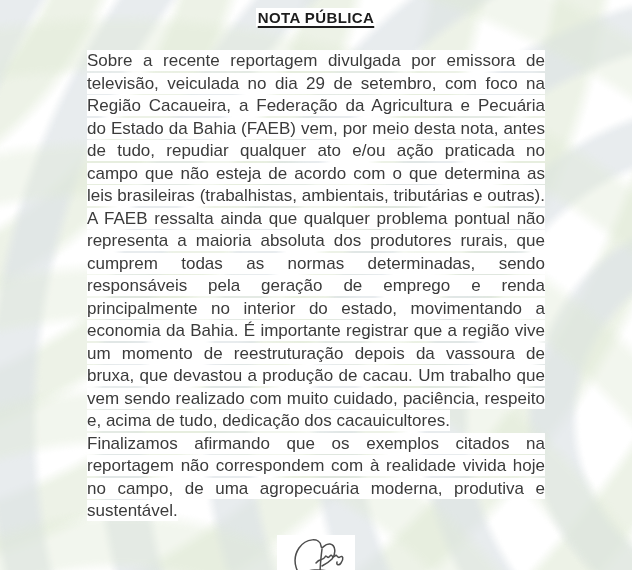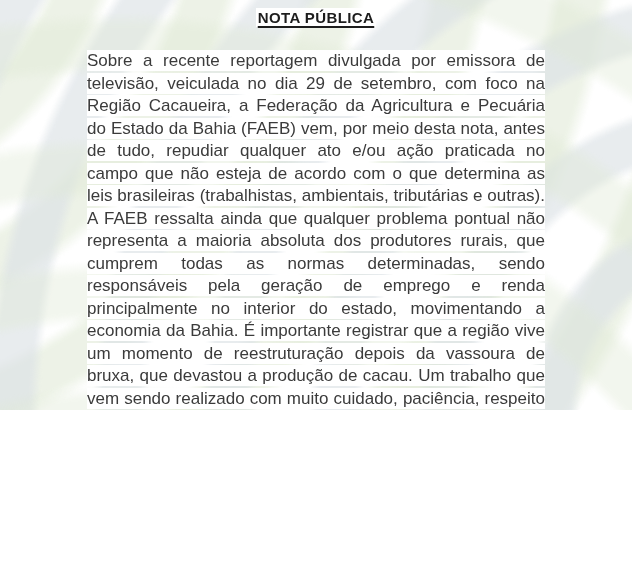--- a/index.html
+++ b/index.html
@@ -4,21 +4,21 @@
 <style>
   html, body { margin: 0; padding: 0; }
   body {
     width: 632px; height: 570px;
     background: var(--background, #ffffff);
     font-family: "Liberation Sans", "DejaVu Sans", sans-serif;
     overflow: hidden;
   }
   .page {
     position: relative;
-    width: 632px; height: 410px;
+    width: 632px; height: 570px;
     background: var(--background, #ffffff);
     overflow: hidden;
   }
   
   .wm {
     position: absolute; inset: -20px;
     pointer-events: none;
     filter: blur(1px);
     z-index: 0;
   }
@@ -99,20 +99,21 @@
   <div class="wm wm-left"></div>
   <div class="wm wm-right"></div>
   <div class="wm wm-left-lower"></div>
 
   <div class="content">
 
     <h1 class="title"><span>NOTA PÚBLICA</span></h1>
 
     <div class="body-text">
       <p><span>Sobre a recente reportagem divulgada por emissora de televisão, veiculada no dia 29 de setembro, com foco na Região Cacaueira, a Federação da Agricultura e Pecuária do Estado da Bahia (FAEB) vem, por meio desta nota, antes de tudo, repudiar qualquer ato e/ou ação praticada no campo que não esteja de acordo com o que determina as leis brasileiras (trabalhistas, ambientais, tributárias e outras). A FAEB ressalta ainda que qualquer problema pontual não representa a maioria absoluta dos produtores rurais, que cumprem todas as normas determinadas, sendo responsáveis pela geração de emprego e renda principalmente no interior do estado, movimentando a economia da Bahia. É importante registrar que a região vive um momento de reestruturação depois da vassoura de bruxa, que devastou a produção de cacau. Um trabalho que vem sendo realizado com muito cuidado, paciência, respeito e, acima de tudo, dedicação dos cacauicultores.</span></p>
+      <p><span>Finalizamos afirmando que os exemplos citados na reportagem não correspondem com à realidade vivida hoje no campo, de uma agropecuária moderna, produtiva e sustentável.</span></p>
     </div>
 
     <div class="sig-block">
       <div class="sig-box">
         <svg width="76" height="70" viewBox="0 0 76 70">
           <path d="M31,45 C18,42 13,25 21,13 C28,3 42,2 43,11 C44,16 46,8 52,9 C58,10 58,19 54,24 C50,28 46,30 44,31"></path>
           <path d="M44,14 C43,22 42,30 42,40"></path>
           <path d="M38,28 C42,23 45,26 47,22 C49,19 49,25 52,21 C54,18 54,24 57,21 C59,18 59,24 62,22 C65,20 66,24 63,28 C61,31 58,30 59,27"></path>
           <path d="M58,40 C46,32 26,34 20,42 C16,48 24,50 31,48 C38,46 47,42 52,45"></path>
           <path d="M42,38 C41,48 38,56 32,61 C26,66 25,59 31,55 C37,52 42,56 41,63 C40,69 34,70 32,66"></path>

